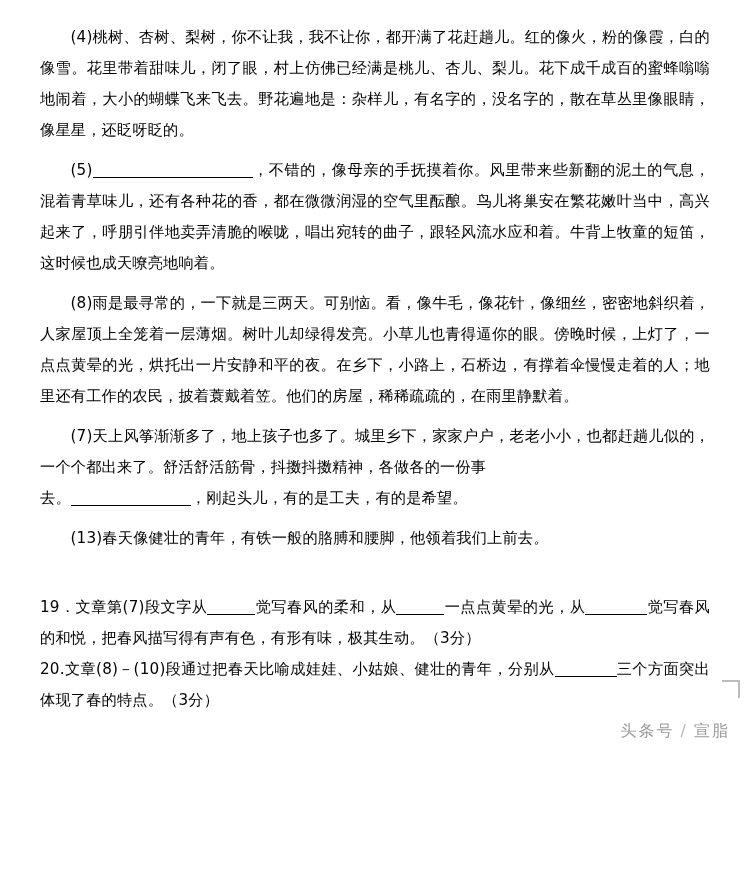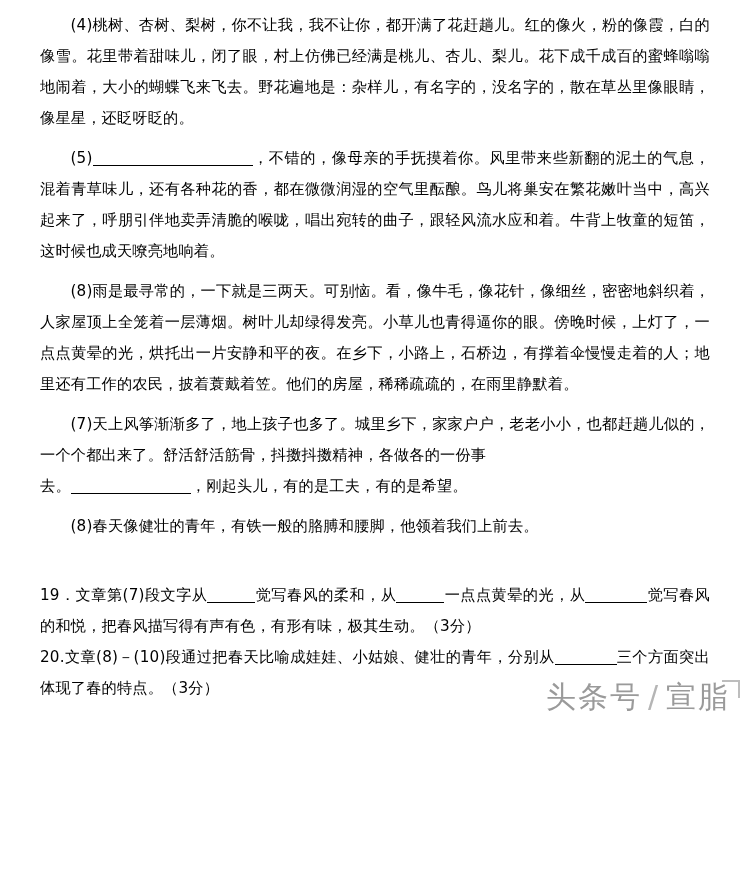--- a/index.html
+++ b/index.html
@@ -13,21 +13,21 @@
     font-family: "DejaVu Sans", "Liberation Sans", sans-serif;
     color: #000000;
     position: relative;
     overflow: hidden;
   }
   .page {
     position: relative;
     width: 756px;
     height: 746px;
     box-sizing: border-box;
-    padding: 10px 46px 0 40px;
+    padding: 22px 46px 0 40px;
   }
   .para {
     font-size: 15.2px;
     line-height: 31px;
     text-align: justify;
     text-justify: inter-ideograph;
     margin: 0 0 0 0;
     letter-spacing: 0.2px;
   }
   .indent {
@@ -59,22 +59,22 @@
     line-height: 33px;
     font-size: 15px;
   }
   .ans-line .blank-line { margin-left: 10px; }
   .spacer-lg { height: 26px; }
   .spacer-md { height: 12px; }
 
   .watermark {
     position: absolute;
     right: 26px;
-    bottom: 28px;
-    font-size: 30px;
+    bottom: 4px;
+    font-size: 16px;
     color: #9a9a9a;
     letter-spacing: 2px;
     font-family: "DejaVu Sans", "Liberation Sans", sans-serif;
     white-space: nowrap;
   }
   .watermark .sep { margin: 0 6px; color: #b5b5b5; }
   .wm-corner {
     position: absolute;
     right: 16px;
     bottom: 48px;
@@ -93,21 +93,21 @@
 
   <p class="para indent gap-after"><span>(5)</span><span class="blank-line bl-long"></span><span>，不错的，像母亲的手抚摸着你。风里带来些新翻的泥土的气息，混着青草味儿，还有各种花的香，都在微微润湿的空气里酝酿。鸟儿将巢安在繁花嫩叶当中，高兴起来了，呼朋引伴地卖弄清脆的喉咙，唱出宛转的曲子，跟轻风流水应和着。牛背上牧童的短笛，这时候也成天嘹亮地响着。</span></p>
 
   <p class="para indent gap-after">(8)雨是最寻常的，一下就是三两天。可别恼。看，像牛毛，像花针，像细丝，密密地斜织着，人家屋顶上全笼着一层薄烟。树叶儿却绿得发亮。小草儿也青得逼你的眼。傍晚时候，上灯了，一点点黄晕的光，烘托出一片安静和平的夜。在乡下，小路上，石桥边，有撑着伞慢慢走着的人；地里还有工作的农民，披着蓑戴着笠。他们的房屋，稀稀疏疏的，在雨里静默着。</p>
 
   <p class="para indent">(7)天上风筝渐渐多了，地上孩子也多了。城里乡下，家家户户，老老小小，也都赶趟儿似的，一个个都出来了。舒活舒活筋骨，抖擞抖擞精神，各做各的一份事</p>
   <p class="para gap-after"><span>去。</span><span class="blank-line bl-mid"></span><span>，刚起头儿，有的是工夫，有的是希望。</span></p>
 
 
 
-  <p class="para indent">(8)春天像健壮的青年，有铁一般的胳膊和腰脚，他领着我们上前去。</p>
+  <p class="para indent">(13)春天像健壮的青年，有铁一般的胳膊和腰脚，他领着我们上前去。</p>
 
   <div class="spacer-lg"></div>
 
 
   <div class="spacer-md"></div>
 
   <p class="para"><span>19．文章第(7)段文字从</span><span class="blank-line bl-q"></span><span>觉写春风的柔和，从</span><span class="blank-line bl-q"></span><span>一点点黄晕的光，从</span><span class="blank-line bl-q2"></span><span>觉写春风的和悦，把春风描写得有声有色，有形有味，极其生动。（3分）</span></p>
 
   <p class="para"><span>20.文章(8)－(10)段通过把春天比喻成娃娃、小姑娘、健壮的青年，分别从</span><span class="blank-line bl-q2"></span><span>三个方面突出体现了春的特点。（3分）</span></p>
 

